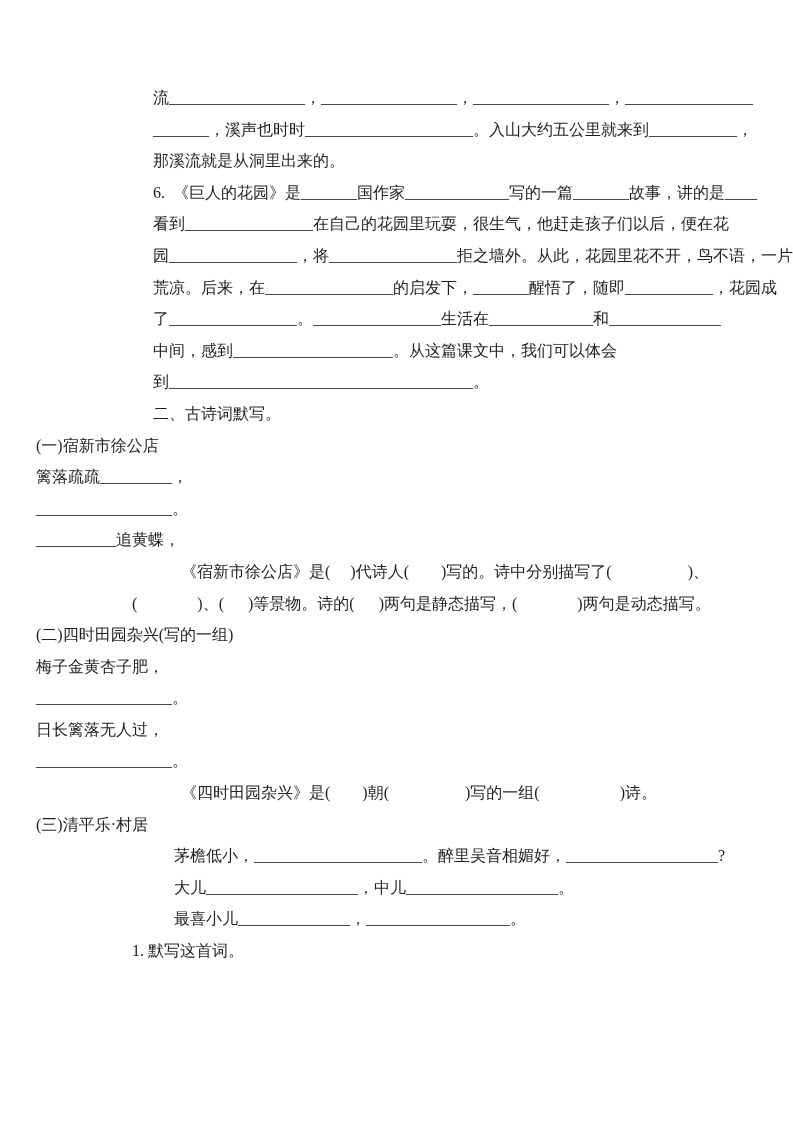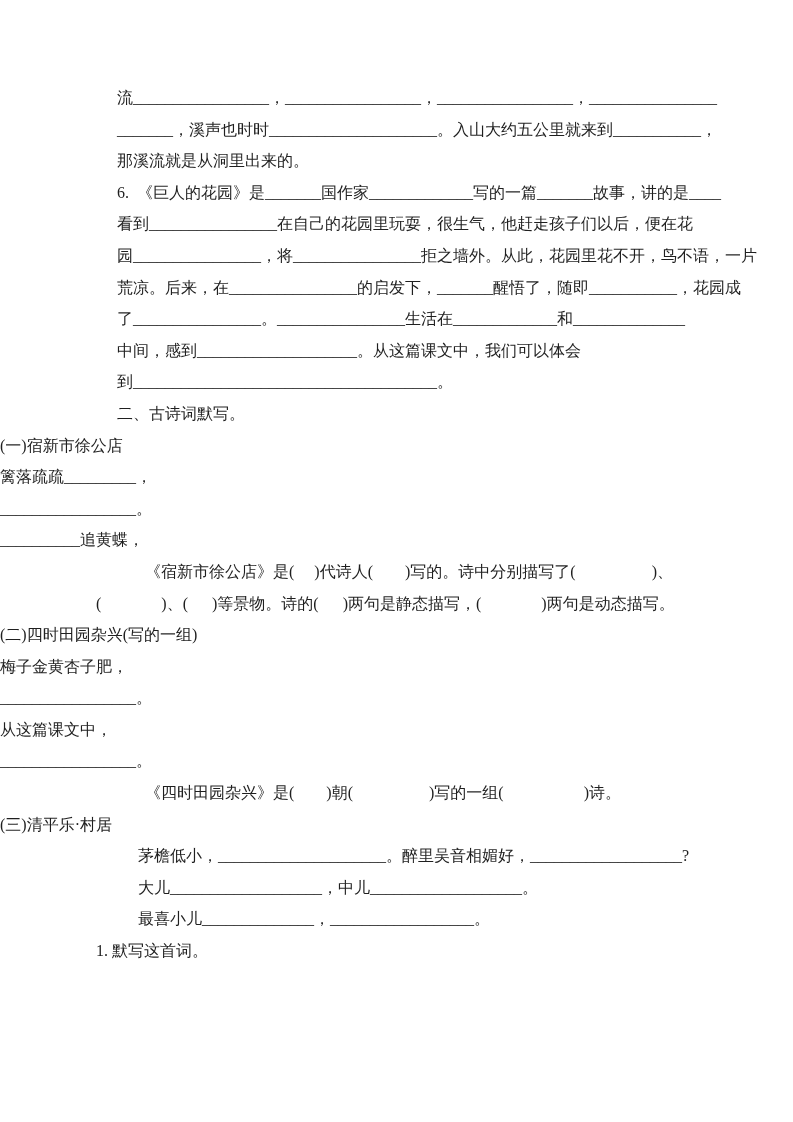--- a/index.html
+++ b/index.html
@@ -7,21 +7,21 @@
     position:relative;
     width:793px;height:1122px;
     margin:0 auto;
     background:#ffffff;
     color:#1f1f1f;
     font-family:"Liberation Serif","DejaVu Serif",serif;
     font-size:16px;
     line-height:31.6px;
     overflow:hidden;
   }
-  .content{padding-top:82px;}
+  .content{padding-top:82px;padding-left:36px;}
   .line{white-space:pre;}
   .ind-a{padding-left:117px;}   
   .ind-b{padding-left:145px;}   
   .ind-c{padding-left:96px;}    
   .ind-d{padding-left:138px;}   
   .ind-e{padding-left:96px;}    
   .center{text-align:left;}
 </style>
 </head>
 <body>
@@ -47,21 +47,21 @@
     <div class="line center">篱落疏疏_________，</div>
     <div class="line center">_________________。</div>
     <div class="line center">__________追黄蝶，</div>
 
     <div class="line ind-b">《宿新市徐公店》是(     )代诗人(        )写的。诗中分别描写了(                   )、</div>
     <div class="line ind-c">(               )、(      )等景物。诗的(      )两句是静态描写，(               )两句是动态描写。</div>
 
     <div class="line center">(二)四时田园杂兴(写的一组)</div>
     <div class="line center">梅子金黄杏子肥，</div>
     <div class="line center">_________________。</div>
-    <div class="line center">从这篇课文中，</div>
+    <div class="line center">日长篱落无人过，</div>
     <div class="line center">_________________。</div>
 
     <div class="line ind-b">《四时田园杂兴》是(        )朝(                   )写的一组(                    )诗。</div>
 
     <div class="line center">(三)清平乐·村居</div>
     <div class="line ind-d">茅檐低小，_____________________。醉里吴音相媚好，___________________?</div>
     <div class="line ind-d">大儿___________________，中儿___________________。</div>
     <div class="line ind-d">最喜小儿______________，__________________。</div>
 
     <div class="line ind-e">1. 默写这首词。</div>

